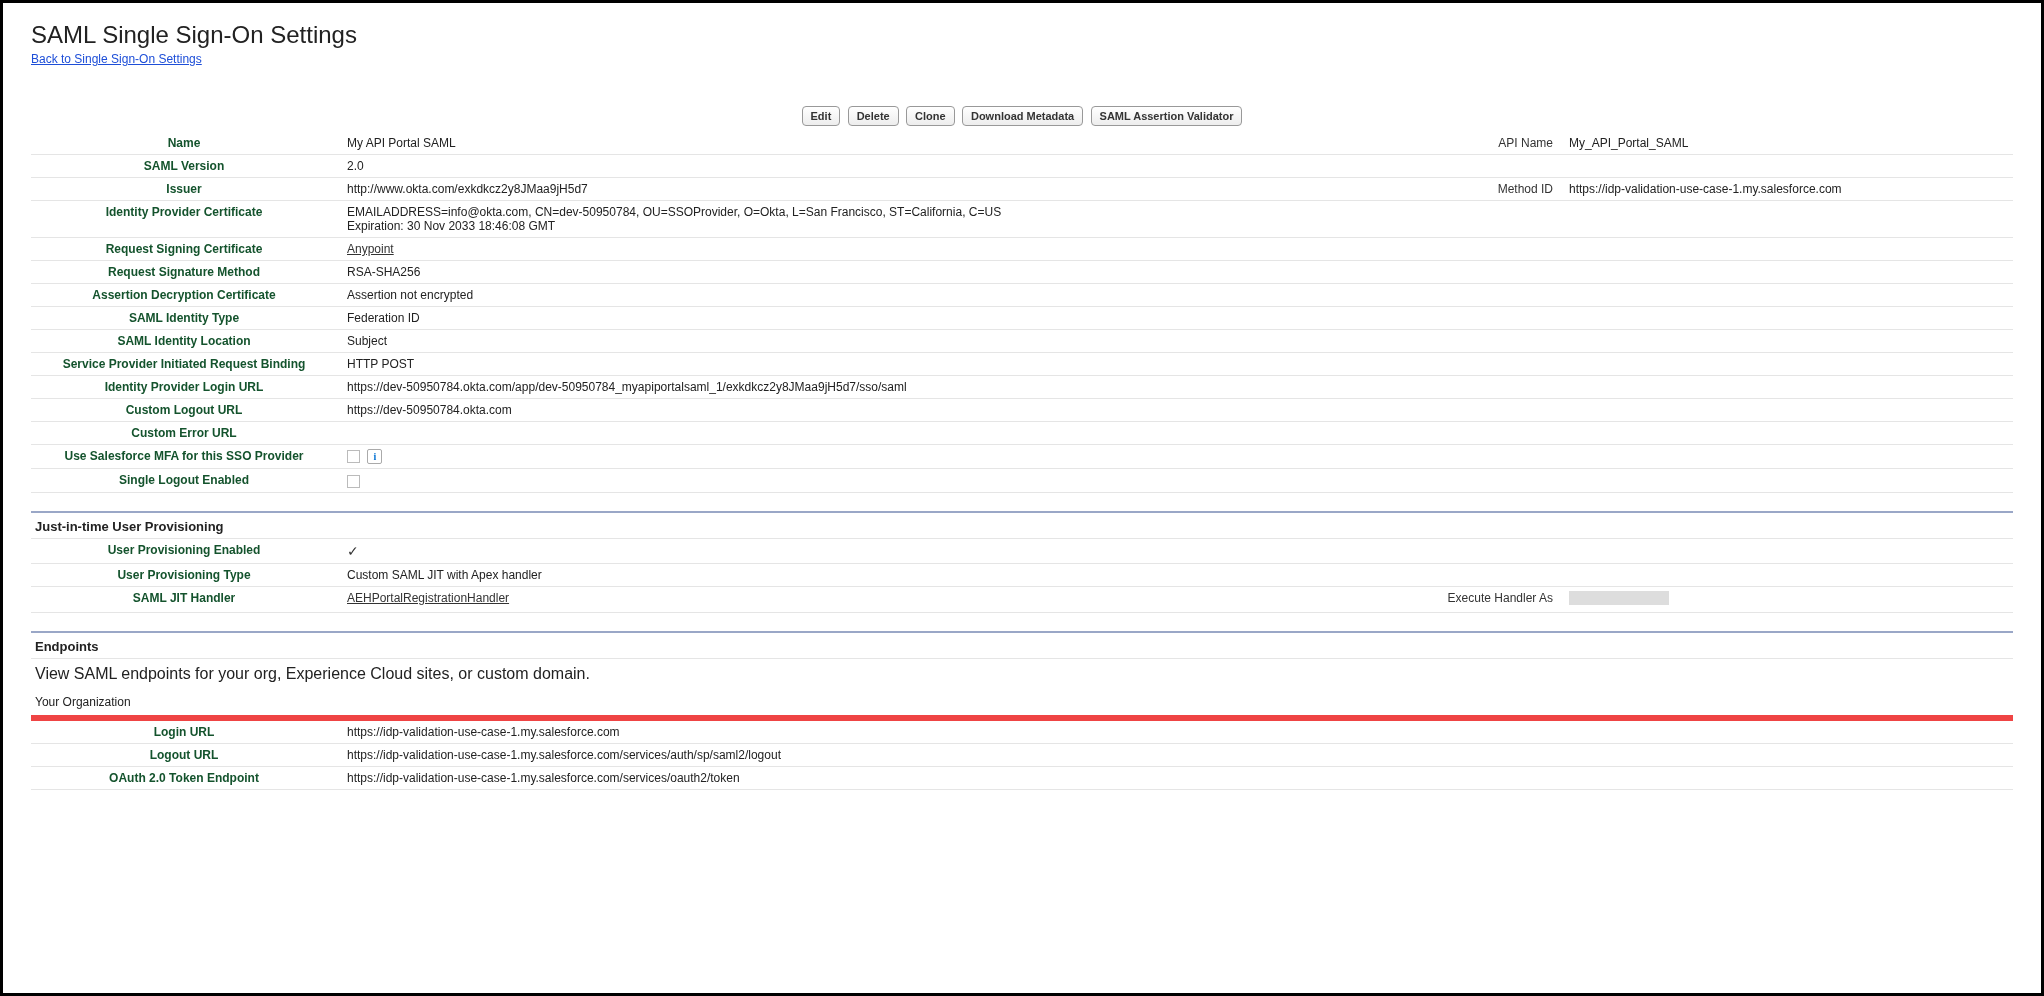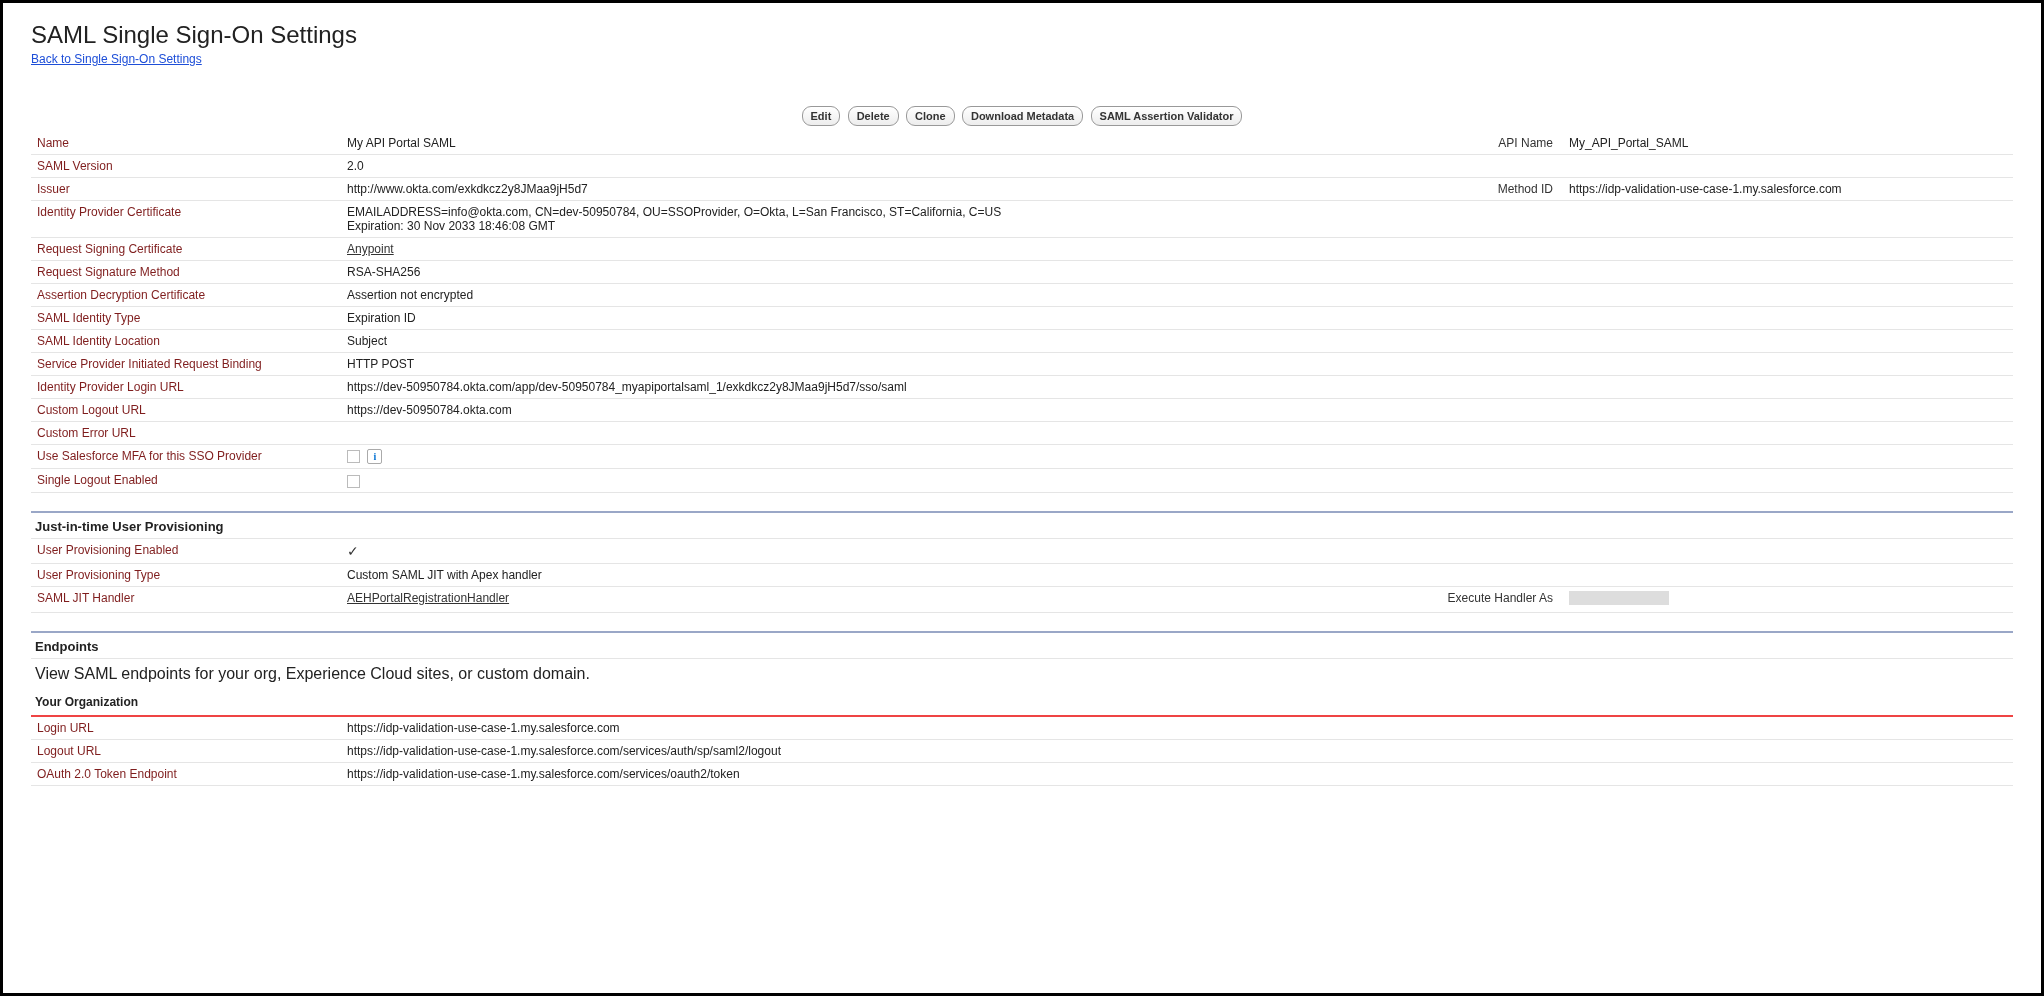--- a/index.html
+++ b/index.html
@@ -34,21 +34,21 @@
     cursor: pointer;
   }
   .button-row {
     text-align: center;
     margin: 10px 0 6px 0;
   }
   .btn {
     display: inline-block;
     border: 1px solid #999;
     background: linear-gradient(#ffffff, #ededed);
-    border-radius: 9px;
+    border-radius: 4px;
     padding: 3px 8px;
     margin: 0 2px;
     font-size: 11px;
     font-weight: bold;
     cursor: pointer;
     color: #333;
   }
   .detail-table {
     width: 100%;
     border-collapse: collapse;
@@ -56,23 +56,23 @@
   .detail-table tr {
     border-bottom: 1px solid #e5e5e5;
   }
   .detail-table td {
     padding: 4px 6px;
     vertical-align: top;
     font-size: 12px;
   }
   .label-cell {
     width: 310px;
-    text-align: left;
-    font-weight: normal;
-    color: #7f1d1d;
+    text-align: center;
+    font-weight: bold;
+    color: #14532d;
     font-size: 11px;
     padding-right: 10px !important;
   }
   .value-cell {
     text-align: left;
     color: #222;
   }
   .label-cell-right {
     width: 160px;
     text-align: right;
@@ -120,22 +120,21 @@
     border-bottom: 1px solid #e5e5e5;
     margin-top: 18px;
   }
   .section-desc {
     font-size: 16px;
     padding: 6px 4px;
   }
   .subheading {
     font-size: 12px;
     padding: 6px 4px;
-    border-bottom: 2px solid #ef4444;
-    font-weight: bold;
+    border-bottom: 6px solid #ef4444;
   }
   .redacted {
     display: inline-block;
     width: 100px;
     height: 14px;
     background: #ddd;
   }
   .check-mark {
     font-size: 14px;
     color: #333;
@@ -193,21 +192,21 @@
     <tr>
       <td class="label-cell">Request Signature Method</td>
       <td class="value-cell" colspan="3">RSA-SHA256</td>
     </tr>
     <tr>
       <td class="label-cell">Assertion Decryption Certificate</td>
       <td class="value-cell" colspan="3">Assertion not encrypted</td>
     </tr>
     <tr>
       <td class="label-cell">SAML Identity Type</td>
-      <td class="value-cell" colspan="3">Expiration ID</td>
+      <td class="value-cell" colspan="3">Federation ID</td>
     </tr>
     <tr>
       <td class="label-cell">SAML Identity Location</td>
       <td class="value-cell" colspan="3">Subject</td>
     </tr>
     <tr>
       <td class="label-cell">Service Provider Initiated Request Binding</td>
       <td class="value-cell" colspan="3">HTTP POST</td>
     </tr>
     <tr>

